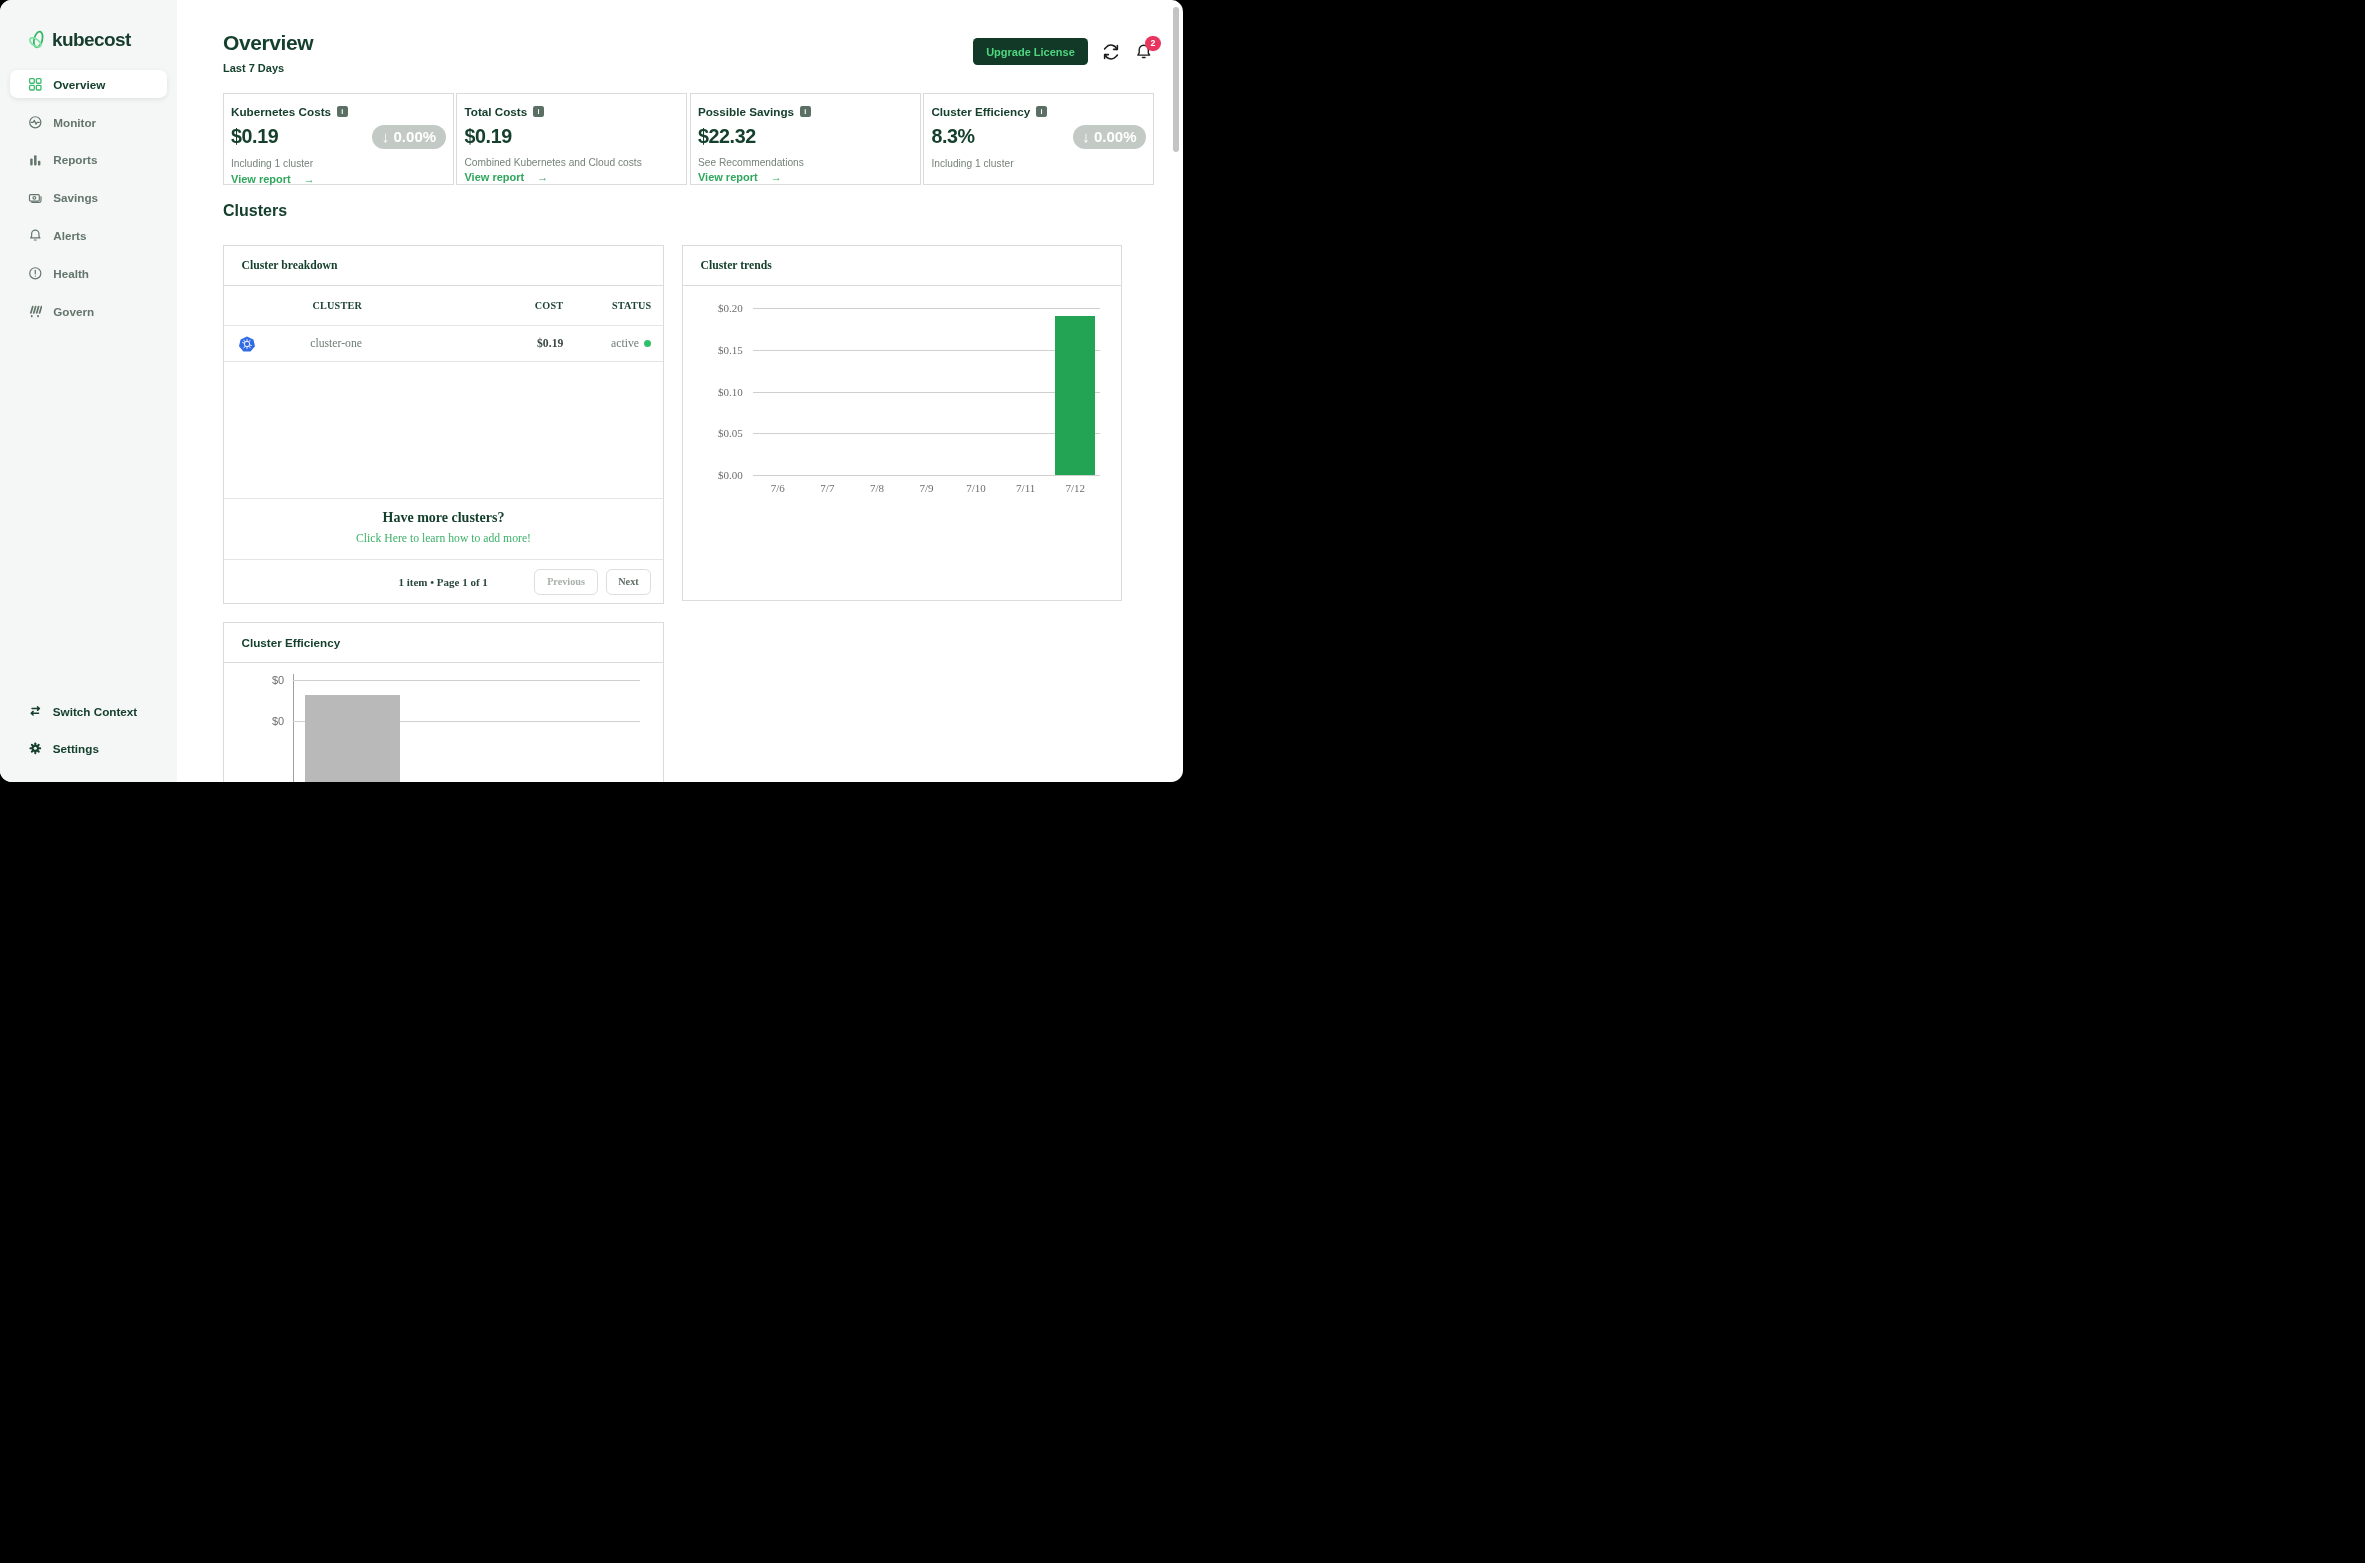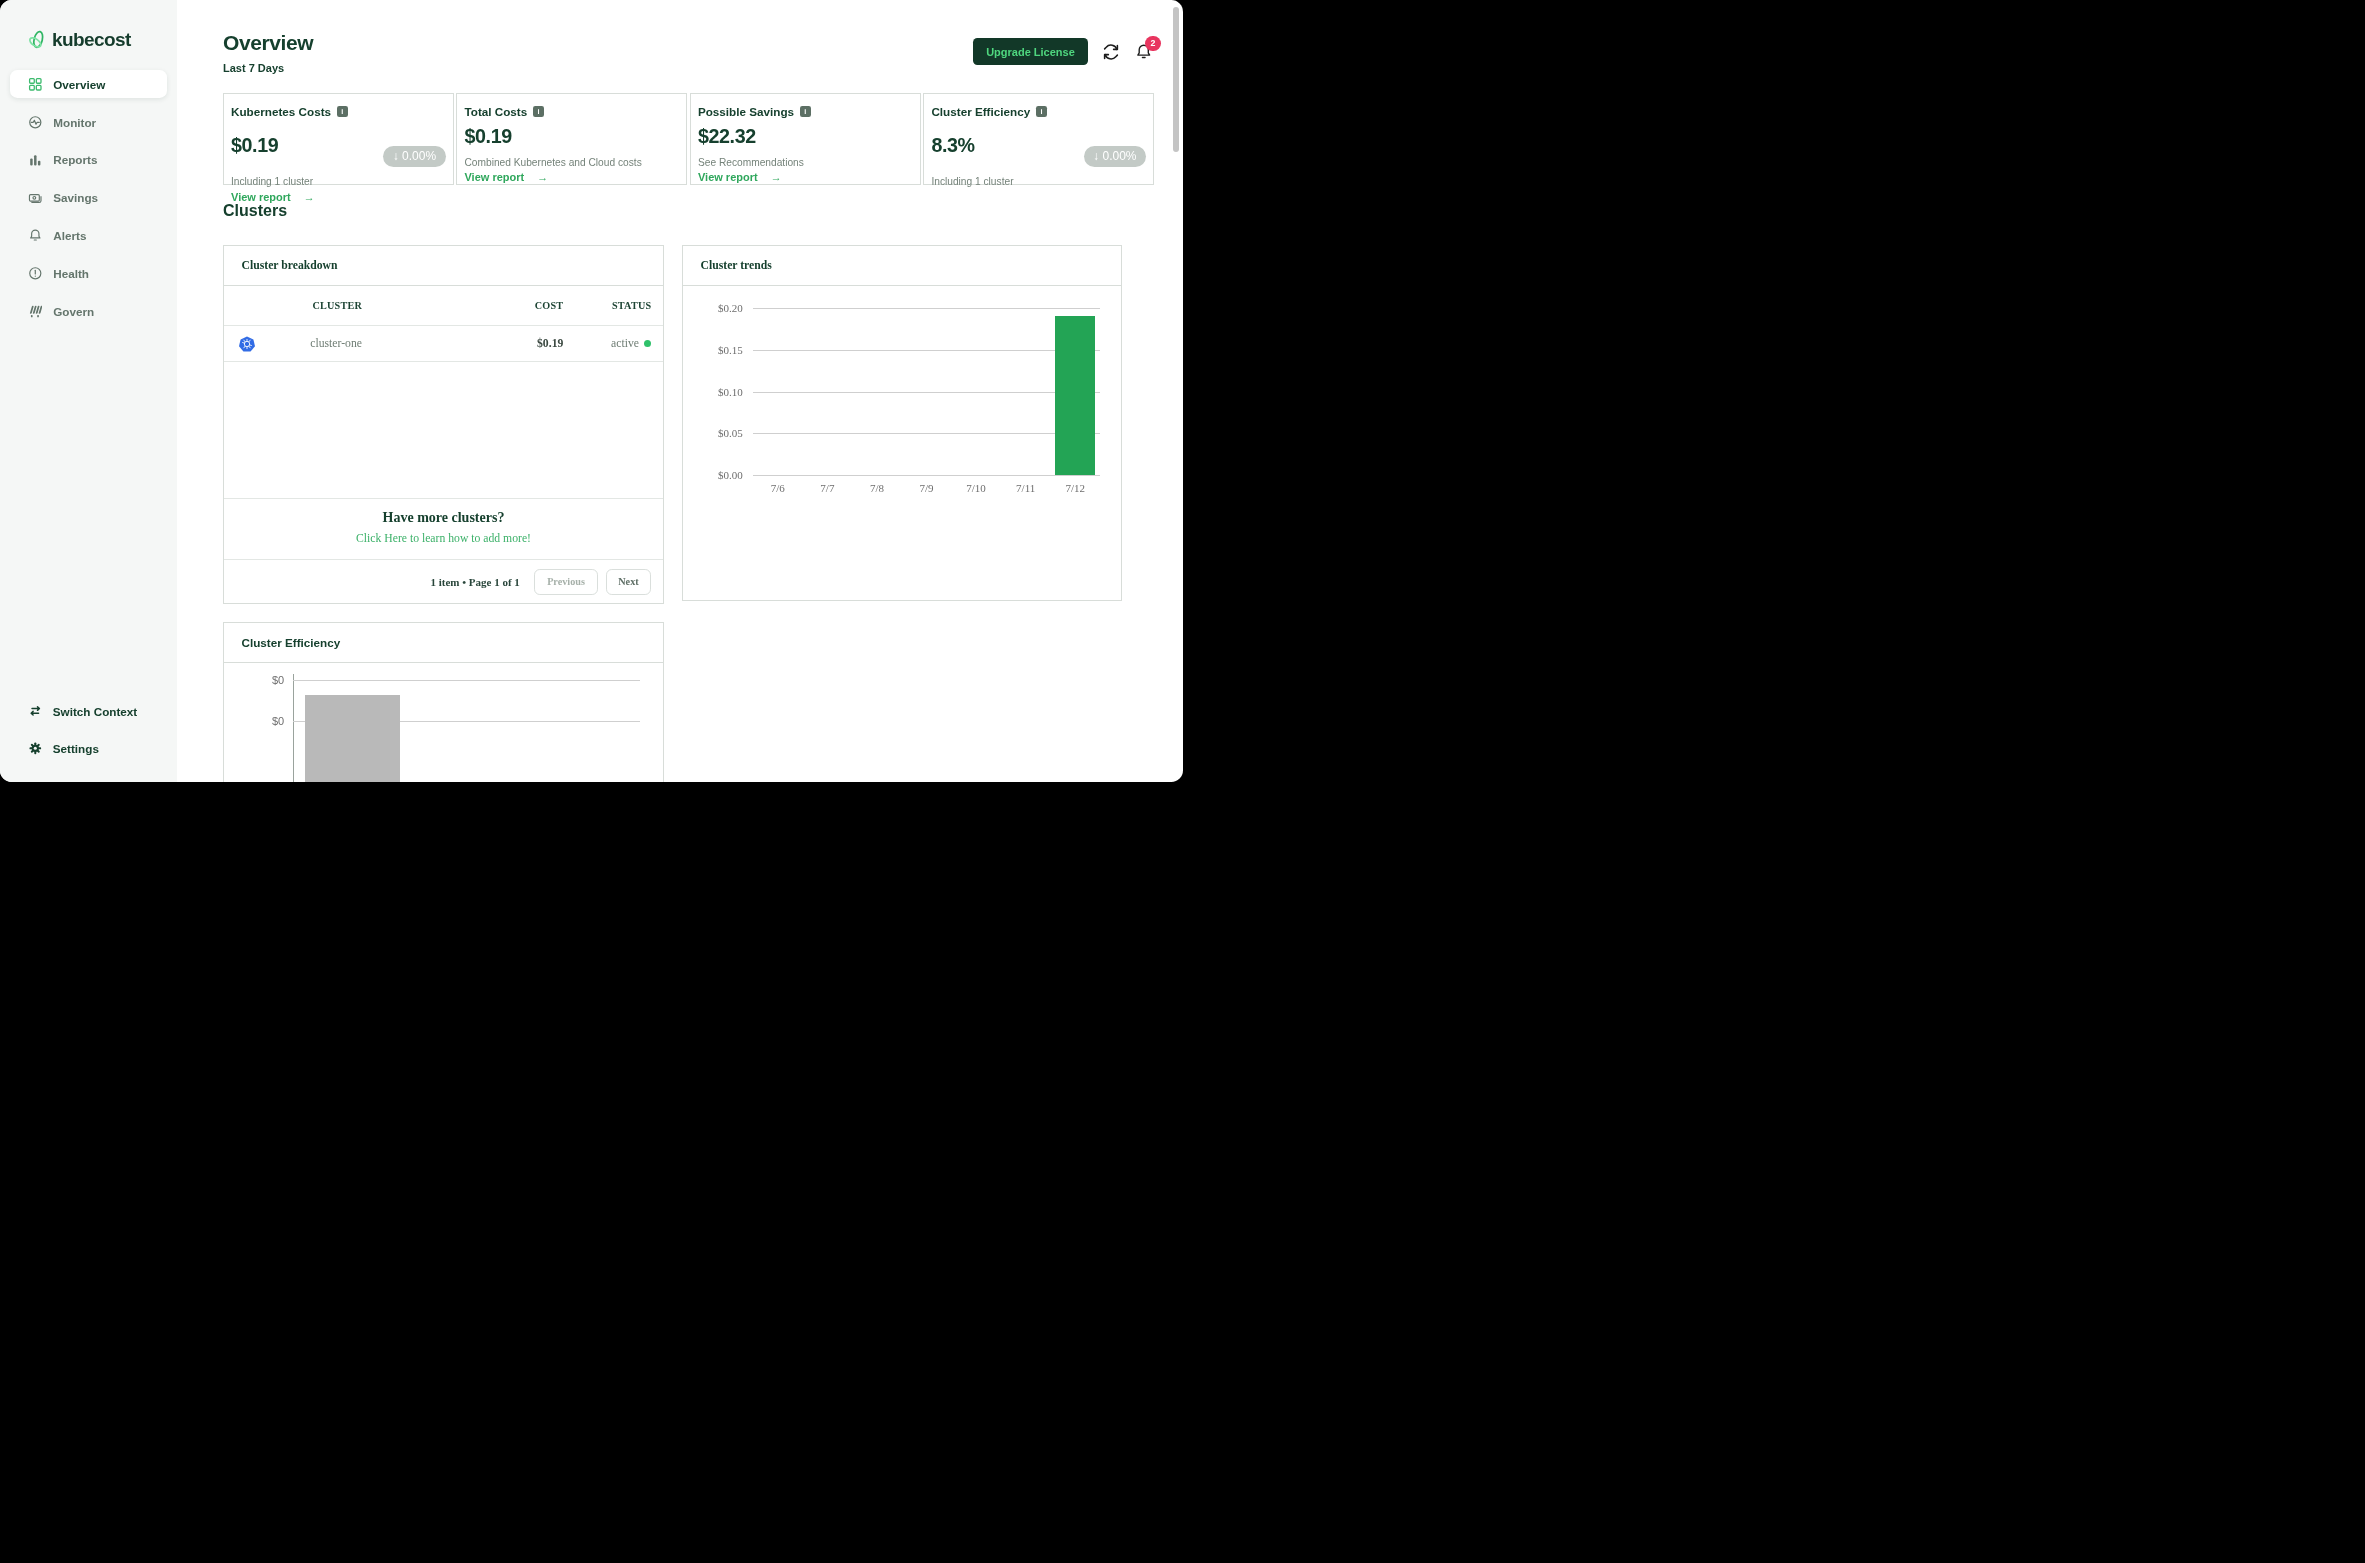--- a/index.html
+++ b/index.html
@@ -33,21 +33,21 @@
 
   
   .cards{display:flex;gap:2.9px;margin-top:19px;}
   .card{background:#fff;border:0.7px solid #d8ddd9;}
   .metric-card{flex:1;height:92px;padding:11px 7px;}
   .metric-title{display:flex;align-items:center;gap:5.8px;font-size:11.7px;font-weight:700;color:#16402e;}
   .info-chip{width:11px;height:11px;border-radius:2.2px;background:#5c6f64;color:#fff;font-size:7.3px;font-weight:700;
              display:inline-flex;align-items:center;justify-content:center;font-style:normal;}
   .value-row{display:flex;justify-content:space-between;align-items:center;margin-top:7.3px;min-height:23px;}
   .metric-value{font-size:19.7px;font-weight:700;color:#16402e;letter-spacing:-0.4px;}
-  .delta-pill{background:#c3cac6;color:#fff;border-radius:728px;padding:3.6px 9.5px;font-size:12px;font-weight:400;white-space:nowrap;margin-top:21px;}
+  .delta-pill{background:#c3cac6;color:#fff;border-radius:728px;padding:3.6px 9.5px;font-size:15px;font-weight:700;white-space:nowrap;}
   .metric-note{margin-top:9px;font-size:10.2px;color:#75837a;}
   .view-report{margin-top:3.6px;font-size:11px;font-weight:700;color:#2fa75c;display:inline-flex;align-items:center;gap:13px;cursor:pointer;}
 
   .section-heading{margin:17.5px 0 0;font-size:16px;font-weight:800;color:#16402e;}
 
   
   .cluster-grid{display:flex;gap:18px;margin-top:25px;align-items:flex-start;font-family:Liberation Serif, serif;}
   .panel-title{padding:13px 17.5px;font-size:11.7px;font-weight:700;color:#16402e;border-bottom:0.7px solid #d8ddd9;}
   .breakdown-card{width:441px;height:359px;display:flex;flex-direction:column;}
   .table-header{display:grid;grid-template-columns:71px 1fr 80px 88px;align-items:center;height:40px;
@@ -61,21 +61,21 @@
   .cell.status{text-align:right;display:flex;align-items:center;justify-content:flex-end;gap:5.1px;}
   .status-dot{width:7.3px;height:7.3px;border-radius:50%;background:#2fc16a;display:inline-block;}
   .spacer{flex:1;}
   .more-block{border-top:0.7px solid #e3e7e4;border-bottom:0.7px solid #e3e7e4;text-align:center;padding:11px 7.3px 14px;}
   .more-title{font-size:14px;font-weight:700;color:#16402e;}
   .more-link{margin-top:6.6px;font-size:11.7px;color:#3cb169;cursor:pointer;}
   .pagination{display:flex;align-items:center;justify-content:flex-end;gap:8px;padding:0 11.7px;height:43px;}
   .page-summary{font-size:11px;font-weight:600;color:#28453a;margin-right:6.6px;}
   .page-btn{border:0.7px solid #dadfdc;background:#fff;border-radius:5.8px;padding:6.6px 11.7px;font-size:10.2px;font-weight:700;
             font-family:inherit;cursor:pointer;}
-  .page-btn.prev{color:#a6b0a9;}
+  .page-btn.prev{color:#a6b0a9;margin-left:32px;}
   .page-btn.next{color:#5f6f66;}
 
   
   .trends-card{width:440px;height:356px;}
   .plot{position:relative;height:167px;margin:22px 21px 0 70px;}
   .gridline{position:absolute;left:0;right:0;height:0.7px;background:#cfcfcf;}
   .tick-label{position:absolute;right:calc(100% + 10.2px);transform:translateY(-50%);font-size:11px;color:#6e6e6e;white-space:nowrap;}
   .bars{position:absolute;left:0;right:0;top:0;bottom:0;display:flex;}
   .bar-slot{flex:1;position:relative;}
   .bar{position:absolute;bottom:0;left:10%;width:80%;height:0;}

